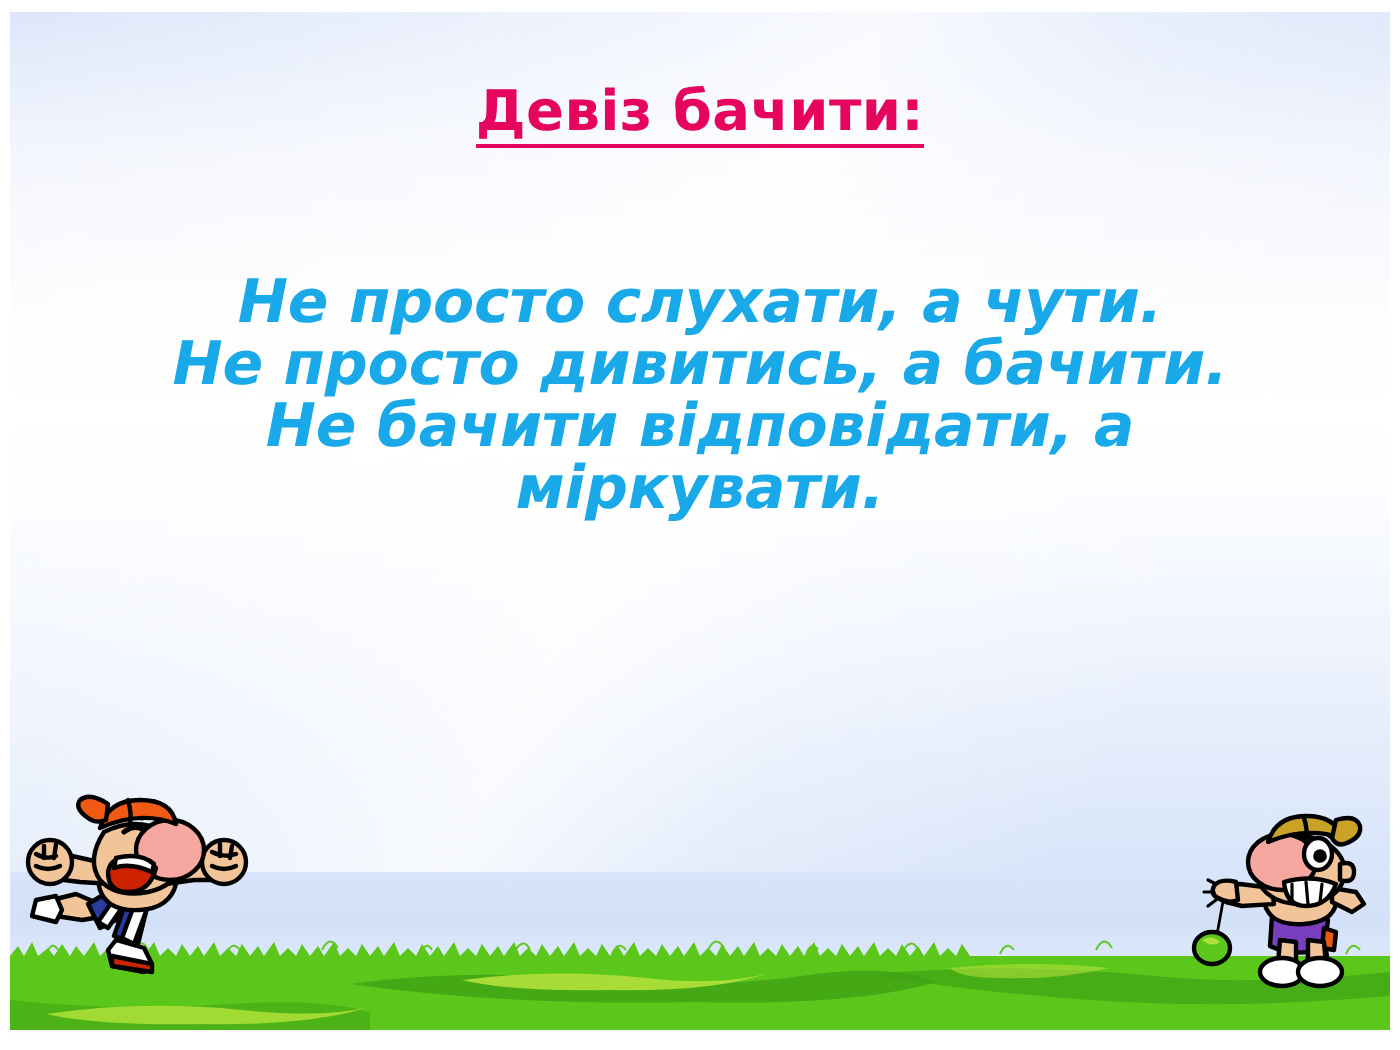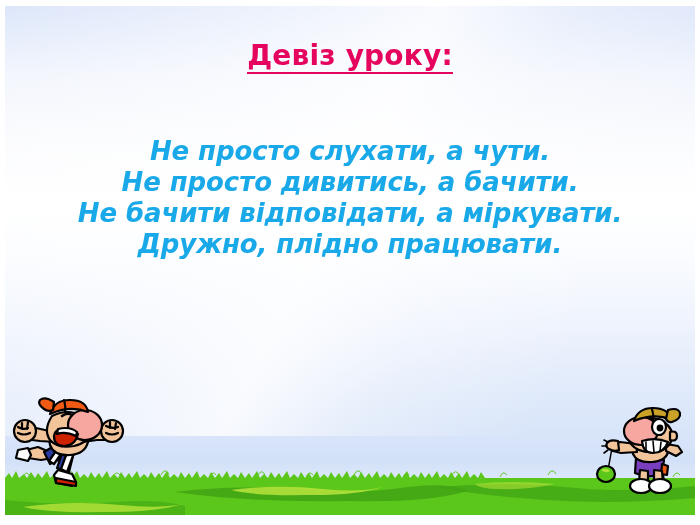--- a/index.html
+++ b/index.html
@@ -83,21 +83,21 @@
   }
 
   
   #motto {
     position: absolute;
     left: 52px;
     top: 136px;
     width: 596px;
     text-align: center;
     font-family: "DejaVu Sans", sans-serif;
-    font-size: 26px;
+    font-size: 30px;
     font-weight: bold;
     font-style: italic;
     color: #19a9e9;
     line-height: 31px;
     letter-spacing: -0.1px;
   }
   #motto .mline { display: block; white-space: nowrap; }
   #motto .mline.wrapped { white-space: normal; }
 
   
@@ -119,28 +119,27 @@
 </style>
 </head>
 <body>
 
 <div id="slide">
 
   <div id="sky"></div>
   <div id="sheen"></div>
 
   <div id="title-wrap">
-    <span id="title">Девіз уроку:</span>
+    <span id="title">Девіз бачити:</span>
   </div>
 
   <div id="motto">
     <span class="mline">Не просто слухати, а чути.</span>
     <span class="mline wrapped">Не просто дивитись, а бачити.</span>
     <span class="mline wrapped">Не бачити відповідати, а міркувати.</span>
-    <span class="mline">Дружно, плідно працювати.</span>
   </div>
 
   <div id="grass">
     <svg width="690" height="51" viewBox="0 0 690 51" xmlns="http://www.w3.org/2000/svg">
 
       <path fill="#5cc71b" d="M0,12
         l4,-5 3,5 4,-7 3,7 5,-4 3,4 4,-6 4,6 3,-5 4,5 5,-7 3,7 4,-4 4,4 3,-6 4,6
         l4,-5 3,5 5,-7 3,7 4,-4 4,4 3,-6 4,6 4,-5 3,5 5,-7 3,7 4,-4 4,4 3,-6 4,6
         l4,-5 3,5 5,-7 3,7 4,-4 4,4 3,-6 4,6 4,-5 3,5 5,-7 3,7 4,-4 4,4 3,-6 4,6
         l4,-5 3,5 5,-7 3,7 4,-4 4,4 3,-6 4,6 4,-5 3,5 5,-7 3,7 4,-4 4,4 3,-6 4,6

